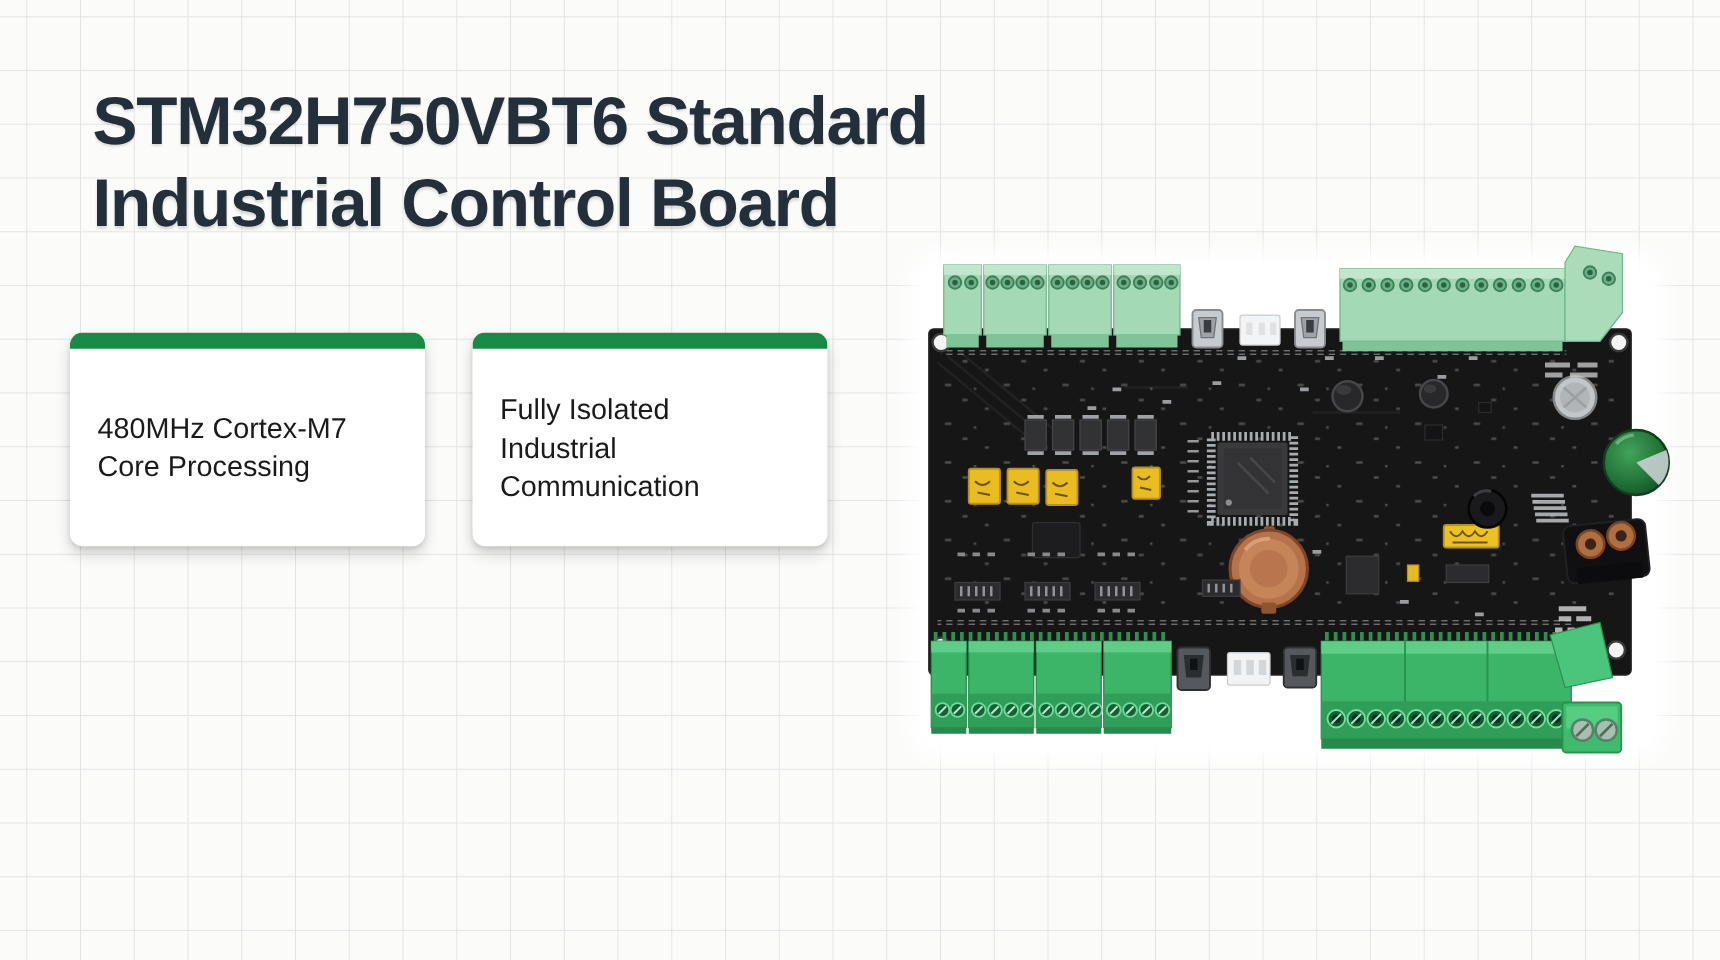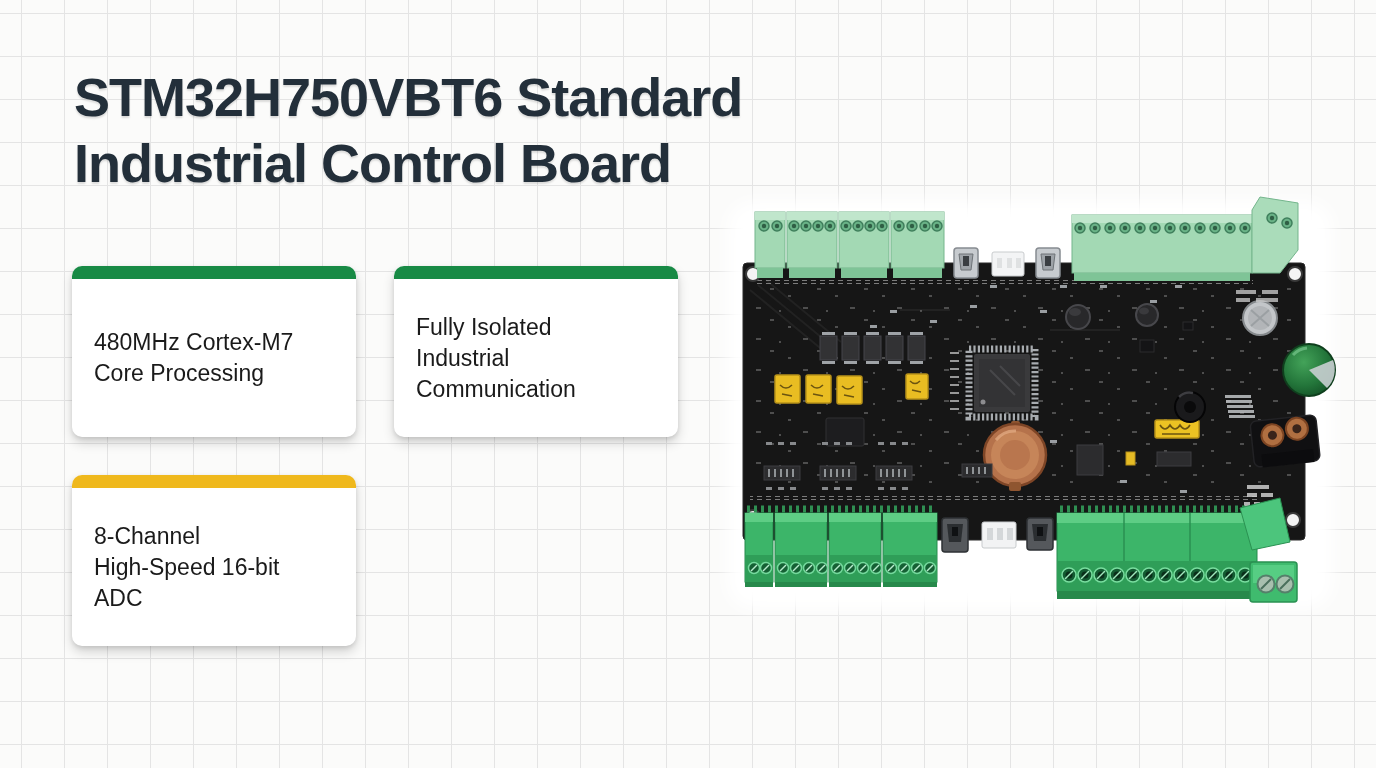--- a/index.html
+++ b/index.html
@@ -14,21 +14,21 @@
     background-position:21px 13px;
   }
   .slide{position:absolute;inset:0;}
   h1.title{
     position:absolute;left:74px;top:64px;margin:0;
     font-size:54px;font-weight:700;line-height:66px;letter-spacing:-1px;
     color:#232f3a;white-space:pre-line;
     text-shadow:0 2px 2px rgba(0,0,0,.13);
   }
   .cards{
-    position:absolute;left:72px;top:266px;
+    position:absolute;left:56px;top:266px;
     display:grid;grid-template-columns:284px 284px;grid-auto-rows:171px;
     column-gap:32px;row-gap:40px;gap:38px;
   }
   .card{
     background:#ffffff;border-radius:10px;overflow:hidden;
     box-shadow:0 6px 12px rgba(0,0,0,.16),0 2px 4px rgba(0,0,0,.10);
     display:flex;flex-direction:column;
   }
   .card-bar{height:13px;flex:0 0 13px;}
   .card-body{
@@ -59,28 +59,20 @@
         <div class="card-text">480MHz Cortex-M7
 Core Processing</div>
       </div>
     </div>
     <div class="card">
       <div class="card-bar" style="background: rgb(24, 138, 69);"></div>
       <div class="card-body">
         <div class="card-text">Fully Isolated
 Industrial
 Communication</div>
-      </div>
-    </div>
-    <div class="card">
-      <div class="card-bar" style="background: rgb(239, 184, 28);"></div>
-      <div class="card-body">
-        <div class="card-text">8-Channel
-High-Speed 16-bit
-ADC</div>
       </div>
     </div>
   </div>
 
   <div class="pcb-halo"></div>
 
   <div class="pcb-wrap">
   <svg width="620" height="430" viewBox="0 0 620 430" role="img" aria-label="Black industrial control PCB with green screw terminal blocks, mini-USB ports, yellow fuses, STM32 microcontroller and power components">
     <defs>
       <pattern id="specks" width="47" height="31" patternUnits="userSpaceOnUse">

